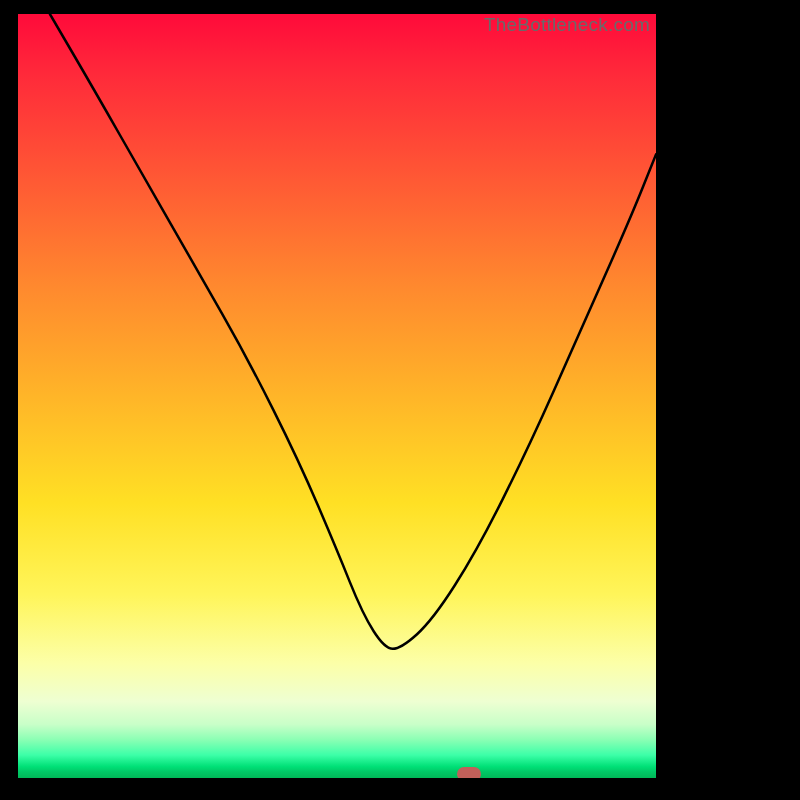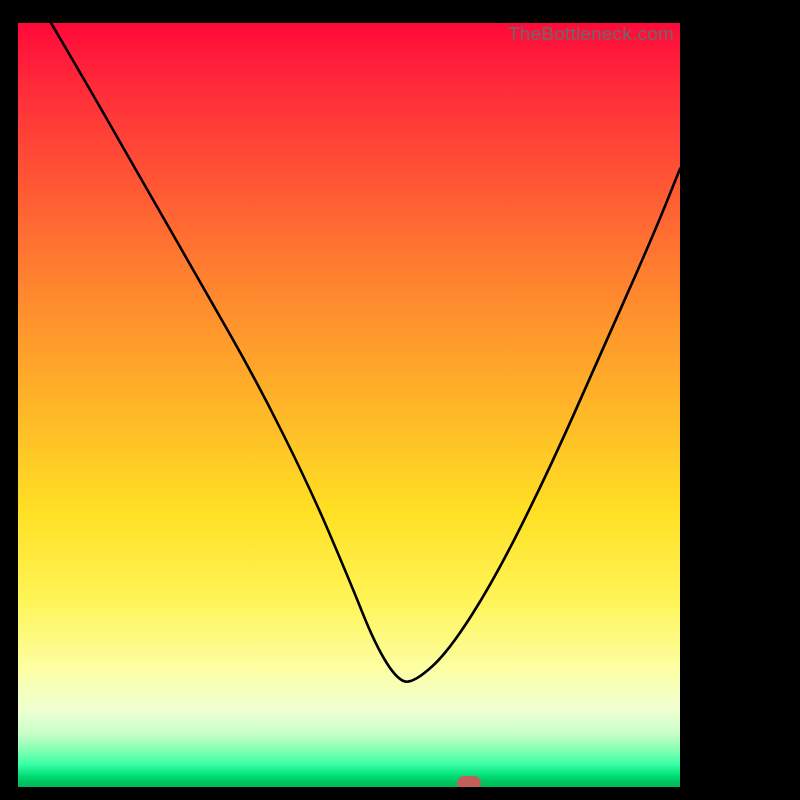--- a/index.html
+++ b/index.html
@@ -12,25 +12,24 @@
   }
   .frame {
     position: relative;
     width: 800px;
     height: 800px;
     background: #000;
   }
   .plot-area {
     position: absolute;
     left: 18px;
-    top: 23px;
+    top: 14px;
     width: 638px;
     height: 764px;
     overflow: hidden;
-    padding-left: 24px;
   }
   .gradient-bg {
     position: absolute;
     inset: 0;
     
     background: linear-gradient(
       to bottom,
       #ff0a3a 0%,
       #ff2a3a 8%,
       #ff5a34 22%,

